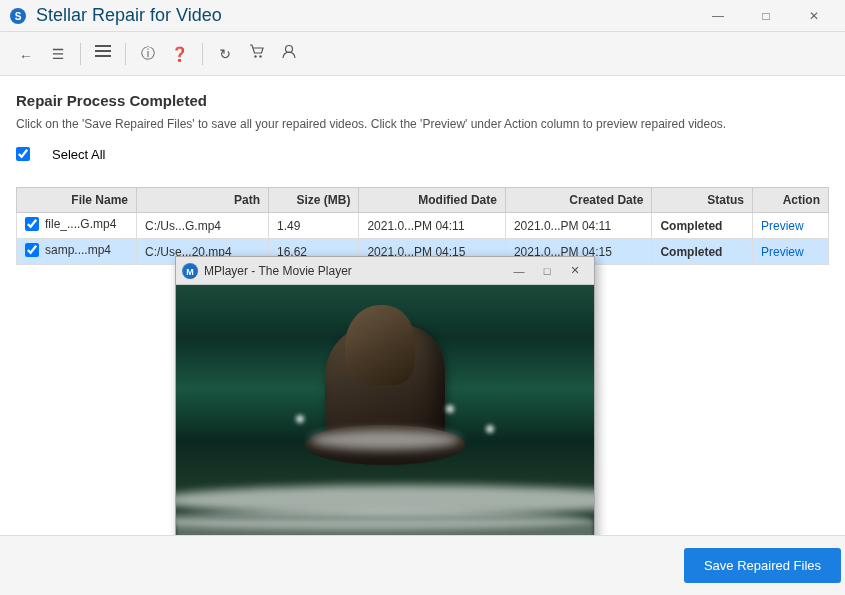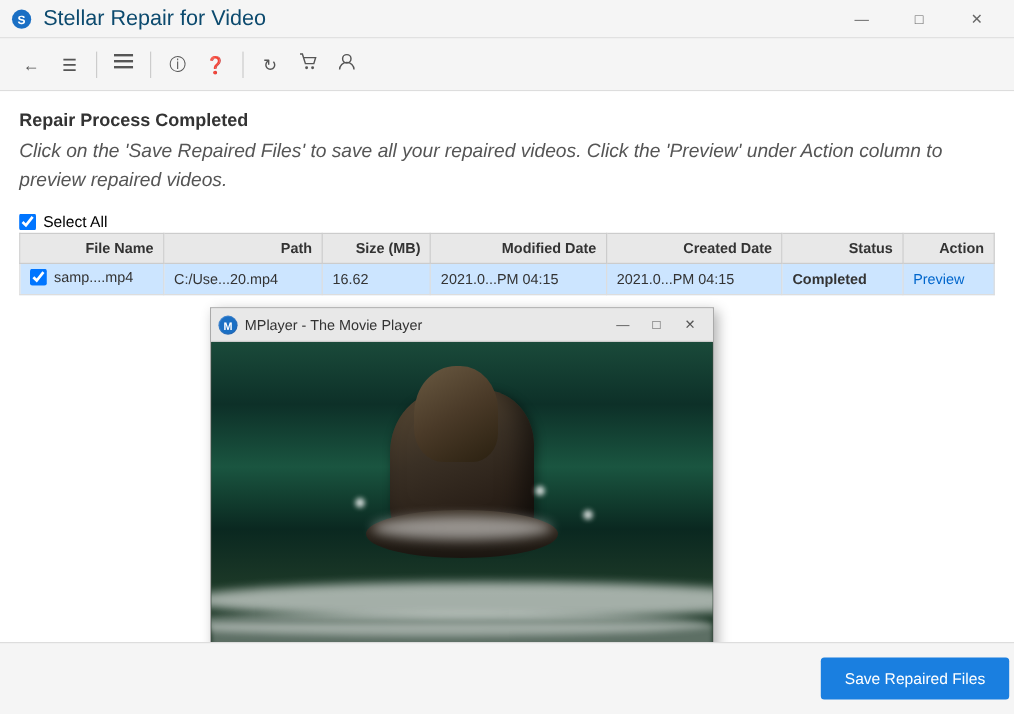--- a/index.html
+++ b/index.html
@@ -101,32 +101,31 @@
       overflow: hidden;
     }
 
     .repair-heading {
       font-size: 15px;
       font-weight: 600;
       color: #333;
       margin-bottom: 6px;
     }
     .repair-subtext {
-      font-size: 16px;
+      font-size: 12px;
       color: #555;
       margin-bottom: 14px;
       line-height: 1.5;
-      font-style: italic;
     }
 
     .select-all-row {
       display: flex;
-      align-items: flex-end;
-      gap: 6px;
-      margin-bottom: 2px;
+      align-items: flex-start;
+      gap: 22px;
+      margin-bottom: 25px;
       font-size: 13px;
     }
     .select-all-row input[type="checkbox"] {
       width: 14px;
       height: 14px;
     }
 
     
     .file-table {
       width: 100%;
@@ -430,20 +429,34 @@
         <th style="width:120px">File Name</th>
         <th>Path</th>
         <th>Size (MB)</th>
         <th>Modified Date</th>
         <th>Created Date</th>
         <th>Status</th>
         <th>Action</th>
       </tr>
     </thead>
     <tbody id="file-table-body">
+    <tr>
+      <td>
+        <span style="display:inline-flex;align-items:center;gap:6px;">
+          <input type="checkbox" class="row-checkbox" checked="" style="">
+          <span>file_....G.mp4</span>
+        </span>
+      </td>
+      <td>C:/Us...G.mp4</td>
+      <td>1.49</td>
+      <td>2021.0...PM 04:11</td>
+      <td>2021.0...PM 04:11</td>
+      <td><span class="status-completed">Completed</span></td>
+      <td><a href="#" class="preview-link">Preview</a></td>
+    </tr>
         <tr class="selected">
       <td>
         <span style="display:inline-flex;align-items:center;gap:6px;">
           <input type="checkbox" class="row-checkbox" checked="" style="">
           <span>samp....mp4</span>
         </span>
       </td>
       <td>C:/Use...20.mp4</td>
       <td>16.62</td>
       <td>2021.0...PM 04:15</td>

